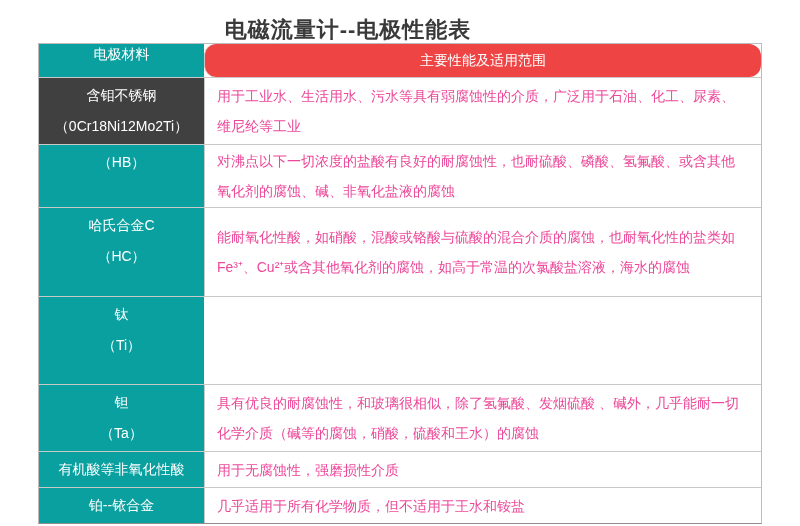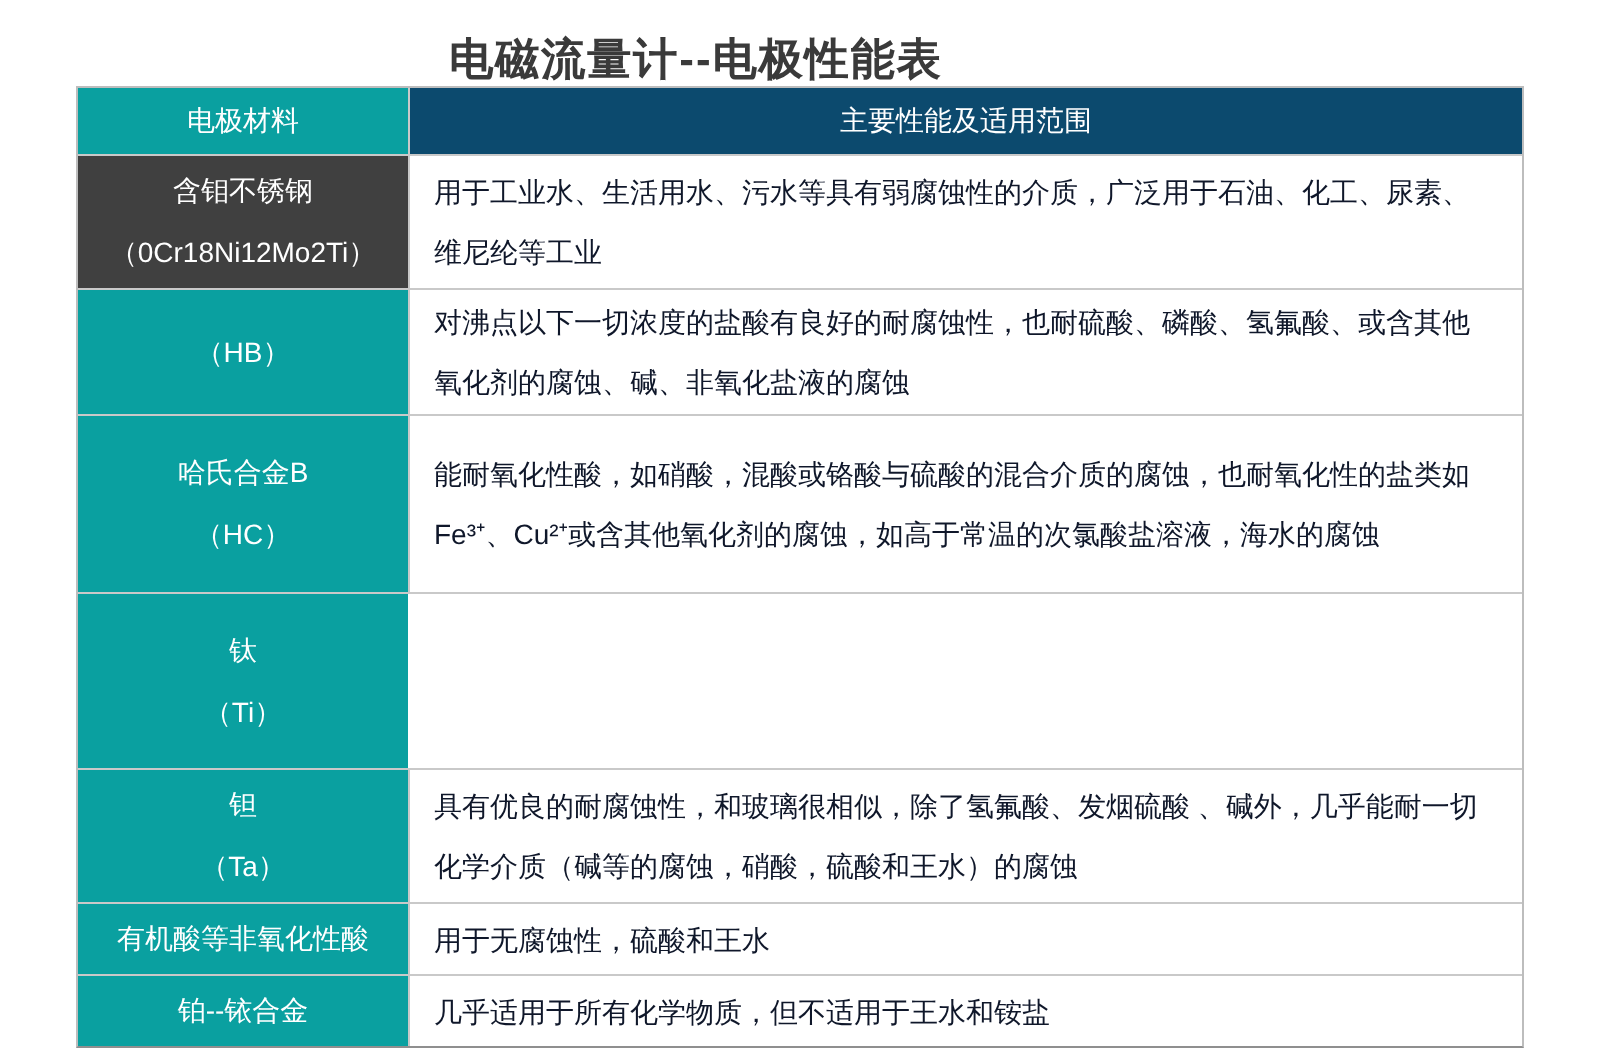--- a/index.html
+++ b/index.html
@@ -31,37 +31,37 @@
   .row:first-child { border-top: none; }
 
   
   .cm {
     flex: 0 0 165px;
     width: 165px;
     background: #0aa0a0;
     color: #ffffff;
     display: flex;
     flex-direction: column;
-    justify-content: center;
+    justify-content: flex-start;
     align-items: center;
     text-align: center;
     font-size: 14px;
     line-height: 31px;
     padding: 2px 4px;
   }
 
   
   .cd {
     flex: 1 1 auto;
     border-left: 1px solid #c9c9c9;
     display: flex;
     align-items: center;
     font-size: 14px;
     line-height: 30px;
-    color: #0f172a;
+    color: #ec4899;
     padding: 1px 14px 1px 12px;
     background: #ffffff;
   }
   .row.header .cd {
     justify-content: center;
     color: #ffffff;
     background: #0aa0a0;
     line-height: normal;
     padding: 0;
   }
@@ -83,21 +83,21 @@
 <div class="page">
 
   <h1 class="title">电磁流量计--电极性能表</h1>
 
   <div class="table">
 
     <div class="row header">
       <div class="cm" style="background-color: rgb(10, 160, 160);">
         <span>电极材料</span>
       </div>
-      <div class="cd" style="background-color: #0c4a6e;">
+      <div class="cd" style="background-color: #ef4444; border-radius: 12px;">
         <span>主要性能及适用范围</span>
       </div>
     </div>
 
     <div class="row">
       <div class="cm" style="background-color: #404040;">
         <div>含钼不锈钢</div>
         <div>（0Cr18Ni12Mo2Ti）</div>
       </div>
       <div class="cd">
@@ -109,21 +109,21 @@
       <div class="cm" style="background-color: rgb(10, 160, 160);">
         <div>（HB）</div>
       </div>
       <div class="cd">
         <span>对沸点以下一切浓度的盐酸有良好的耐腐蚀性，也耐硫酸、磷酸、氢氟酸、或含其他氧化剂的腐蚀、碱、非氧化盐液的腐蚀</span>
       </div>
     </div>
 
     <div class="row">
       <div class="cm" style="background-color: rgb(10, 160, 160);">
-        <div>哈氏合金B</div>
+        <div>哈氏合金C</div>
         <div>（HC）</div>
       </div>
       <div class="cd">
         <span>能耐氧化性酸，如硝酸，混酸或铬酸与硫酸的混合介质的腐蚀，也耐氧化性的盐类如Fe³⁺、Cu²⁺或含其他氧化剂的腐蚀，如高于常温的次氯酸盐溶液，海水的腐蚀</span>
       </div>
     </div>
 
     <div class="row">
       <div class="cm" style="background-color: rgb(10, 160, 160);">
         <div>钛</div>
@@ -140,21 +140,21 @@
         <span>具有优良的耐腐蚀性，和玻璃很相似，除了氢氟酸、发烟硫酸 、碱外，几乎能耐一切化学介质（碱等的腐蚀，硝酸，硫酸和王水）的腐蚀</span>
       </div>
     </div>
 
     <div class="row">
       <div class="cm" style="background-color: rgb(10, 160, 160);">
         <div>有机酸等非氧化性酸</div>
         <div></div>
       </div>
       <div class="cd">
-        <span>用于无腐蚀性，硫酸和王水</span>
+        <span>用于无腐蚀性，强磨损性介质</span>
       </div>
     </div>
 
     <div class="row">
       <div class="cm" style="background-color: rgb(10, 160, 160);">
         <div>铂--铱合金</div>
         <div></div>
       </div>
       <div class="cd">
         <span>几乎适用于所有化学物质，但不适用于王水和铵盐</span>

